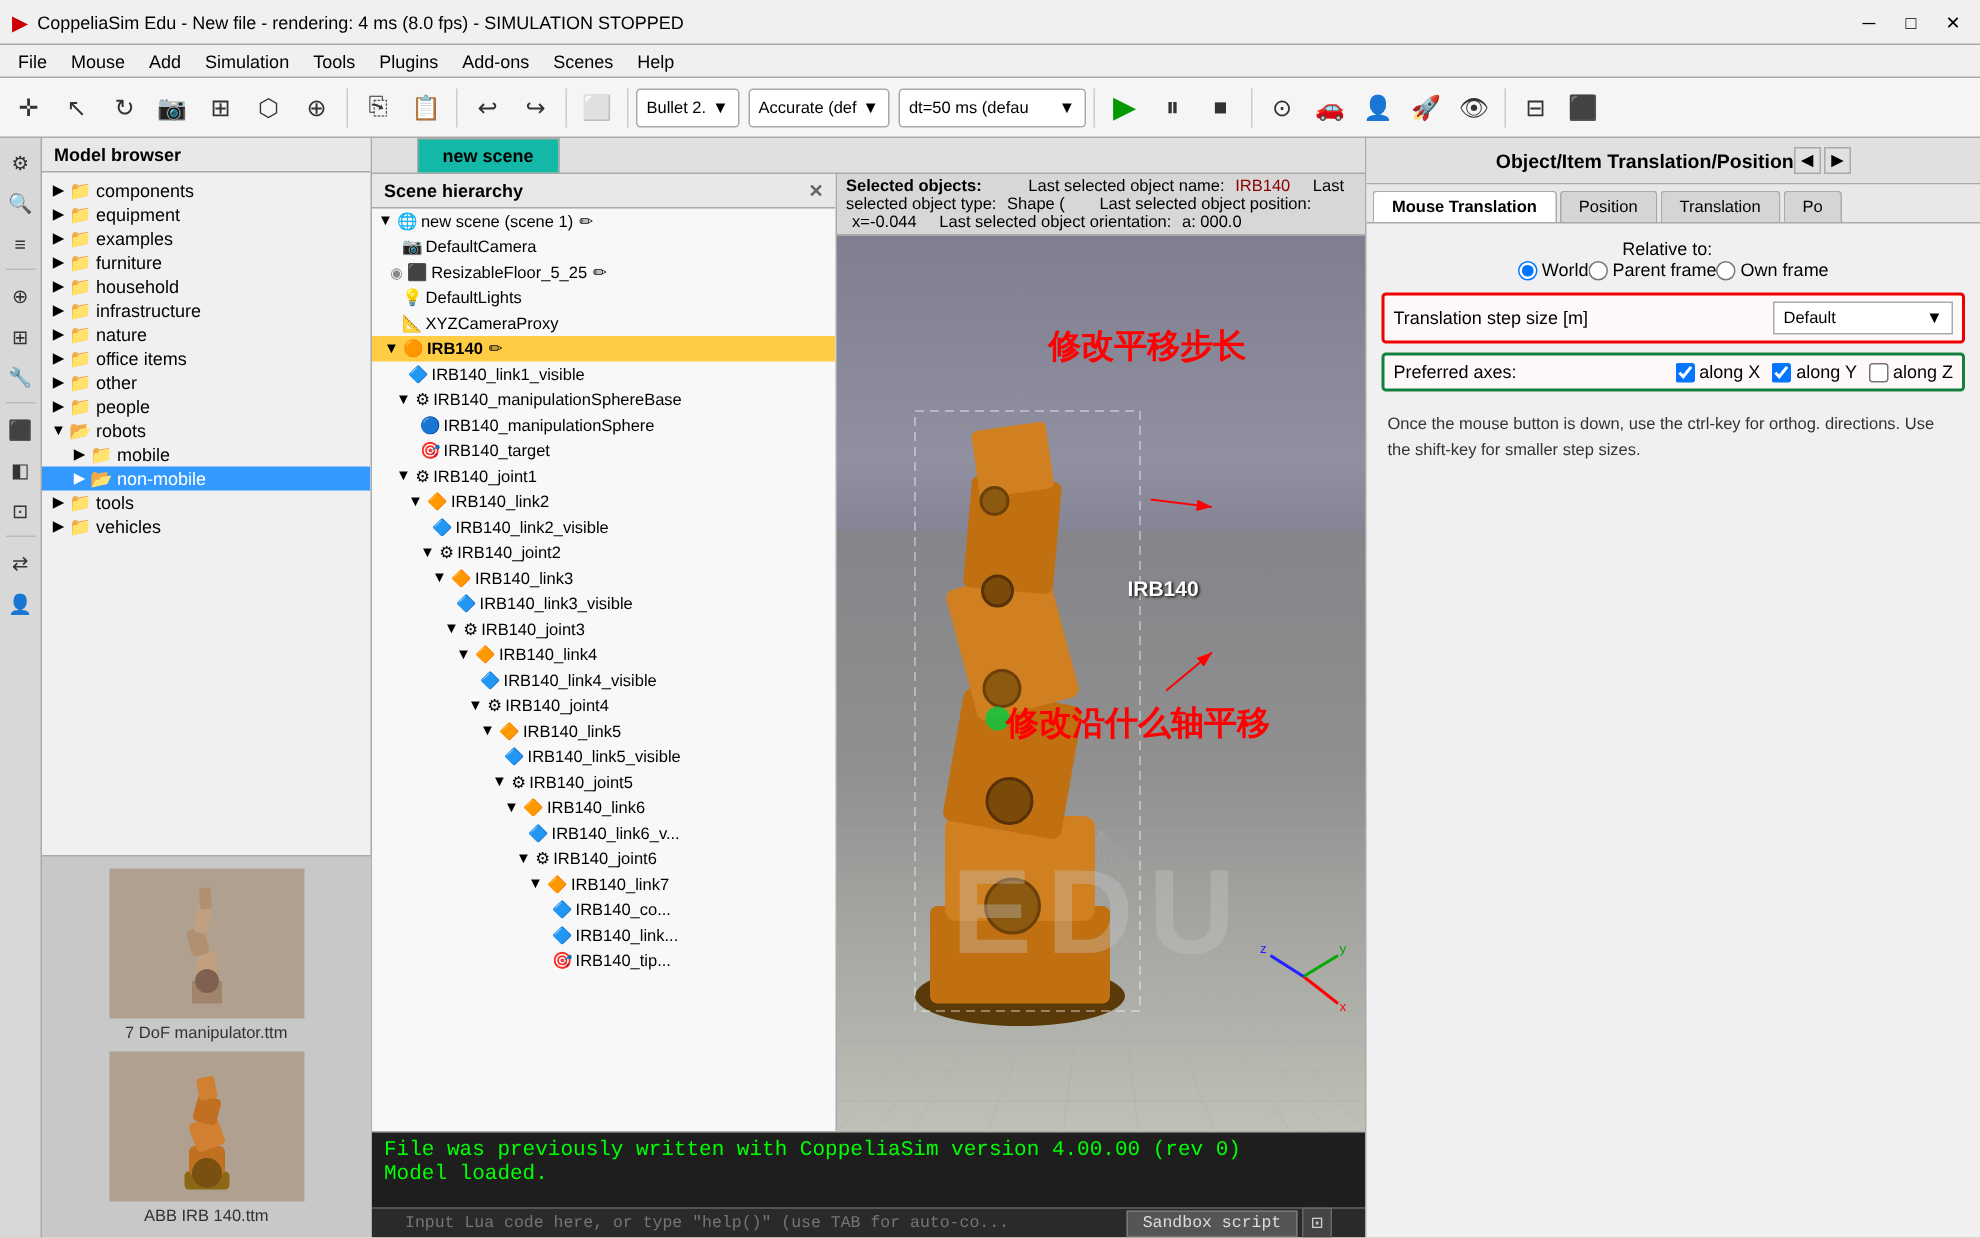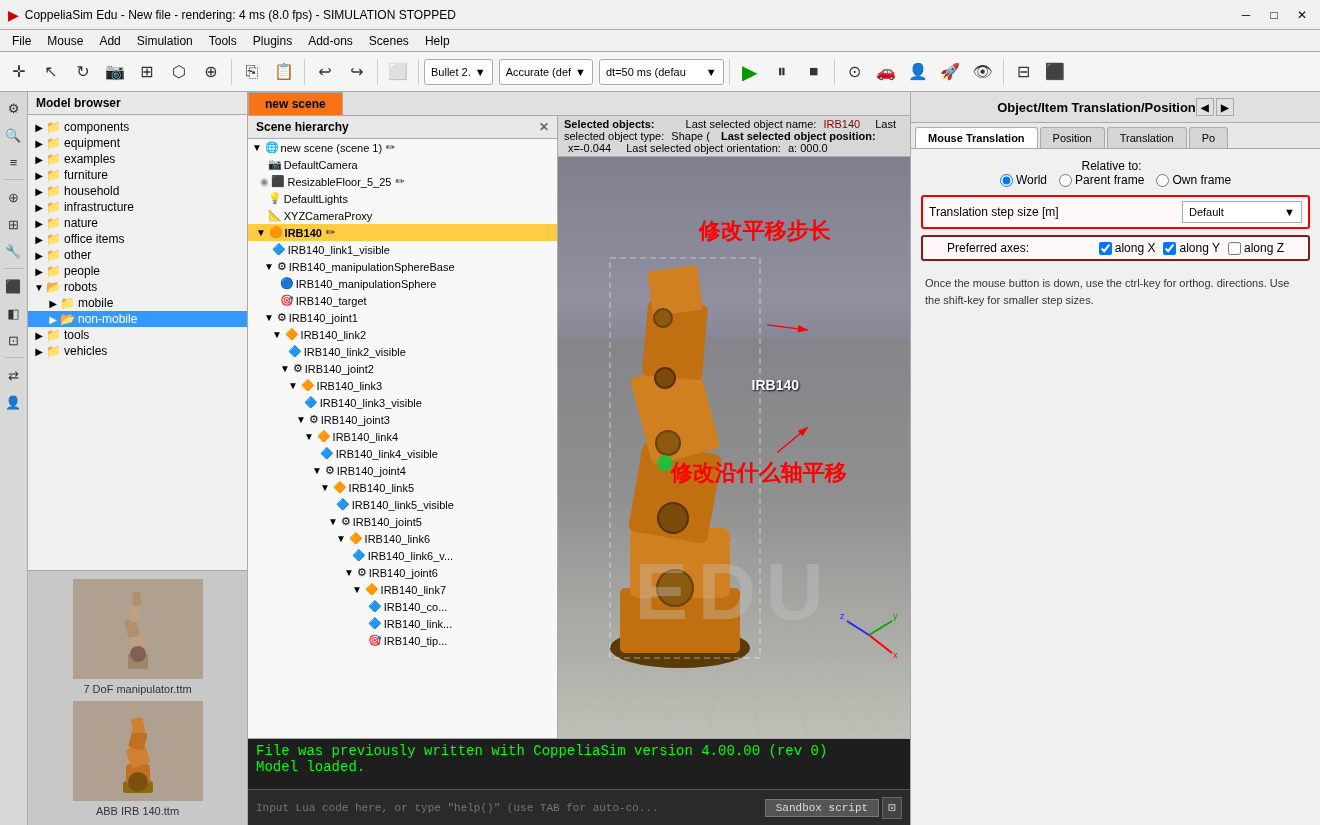--- a/index.html
+++ b/index.html
@@ -146,22 +146,23 @@
     .tab {
       padding: 4px 16px;
       cursor: pointer;
       border: 1px solid #aaa;
       border-bottom: none;
       background: #d0d0d0;
       font-size: 12px;
       margin-right: 2px;
     }
     .tab.active {
-      background: #f97316;
+      background: #14b8a6;
       font-weight: bold;
+      margin-left: 30px;
     }
 
     
     #scene-area {
       display: flex;
       flex: 1;
       overflow: hidden;
     }
 
     
@@ -258,26 +259,26 @@
     #log-area {
       height: 50px;
       background: #1e1e1e;
       color: #00ff00;
       font-family: 'Courier New', monospace;
       font-size: 14px;
       padding: 4px 8px;
       overflow-y: auto;
     }
     #script-area {
-      height: 36px;
+      height: 20px;
       background: #2a2a2a;
       color: #ddd;
       font-family: 'Courier New', monospace;
       font-size: 11px;
-      padding: 0 8px;
+      padding: 0 22px;
       display: flex;
       align-items: center;
       border-top: 1px solid #555;
     }
     #script-input {
       flex: 1;
       background: transparent;
       border: none;
       color: #ddd;
       font-family: 'Courier New', monospace;
@@ -335,37 +336,37 @@
       flex: 1;
     }
     .rp-row {
       display: flex;
       align-items: center;
       margin-bottom: 8px;
       font-size: 12px;
       flex-direction: column;
     }
     .rp-label { margin-right: 8px; }
-    .radio-group { display: flex; gap: 12px; }
+    .radio-group { display: flex; gap: 0; }
     .radio-item { display: flex; align-items: center; gap: 3px; cursor: pointer; }
     
     
     .highlight-box {
       border: 2px solid #e00;
       border-radius: 3px;
       padding: 4px 6px;
       margin-bottom: 6px;
       display: flex;
       align-items: center;
       background: #fff8f8;
     }
     .highlight-box2 {
-      border: 2px solid #7f1d1d;
+      border: 2px solid #15803d;
       border-radius: 3px;
-      padding: 4px 24px;
+      padding: 4px 6px;
       margin-bottom: 6px;
       display: flex;
       align-items: center;
       background: #fff8f8;
       gap: 32px;
     }
     .step-label { flex: 1; font-size: 12px; }
     .step-dropdown {
       height: 22px;
       width: 120px;
@@ -841,21 +842,21 @@
       </div>
 
       <div id="viewport">
 
         <div id="selected-objects">
           <strong>Selected objects:</strong>
           <span style="margin-left:8px;padding-left:20px;">Last selected object name:</span>
           <span style="margin-left:4px; color:#800;">IRB140</span>
           <span style="margin-left:12px;">Last selected object type:</span>
           <span style="margin-left:4px;">Shape (</span>
-          <span style="margin-left:8px;font-weight:bold;">Last selected object position:</span>
+          <span style="margin-left:20px;">Last selected object position:</span>
           <span style="margin-left:4px;">x=-0.044</span>
           <span style="margin-left:12px;">Last selected object orientation:</span>
           <span style="margin-left:4px;">a: 000.0</span>
         </div>
 
         <svg class="floor-svg" style="position:absolute;bottom:0;left:0;right:0;height:400px;width:100%;" viewBox="0 0 700 400" preserveAspectRatio="none">
 
           <defs>
             <linearGradient id="bgGrad" x1="0" y1="0" x2="0" y2="1">
               <stop offset="0%" stop-color="#85858a"></stop>

